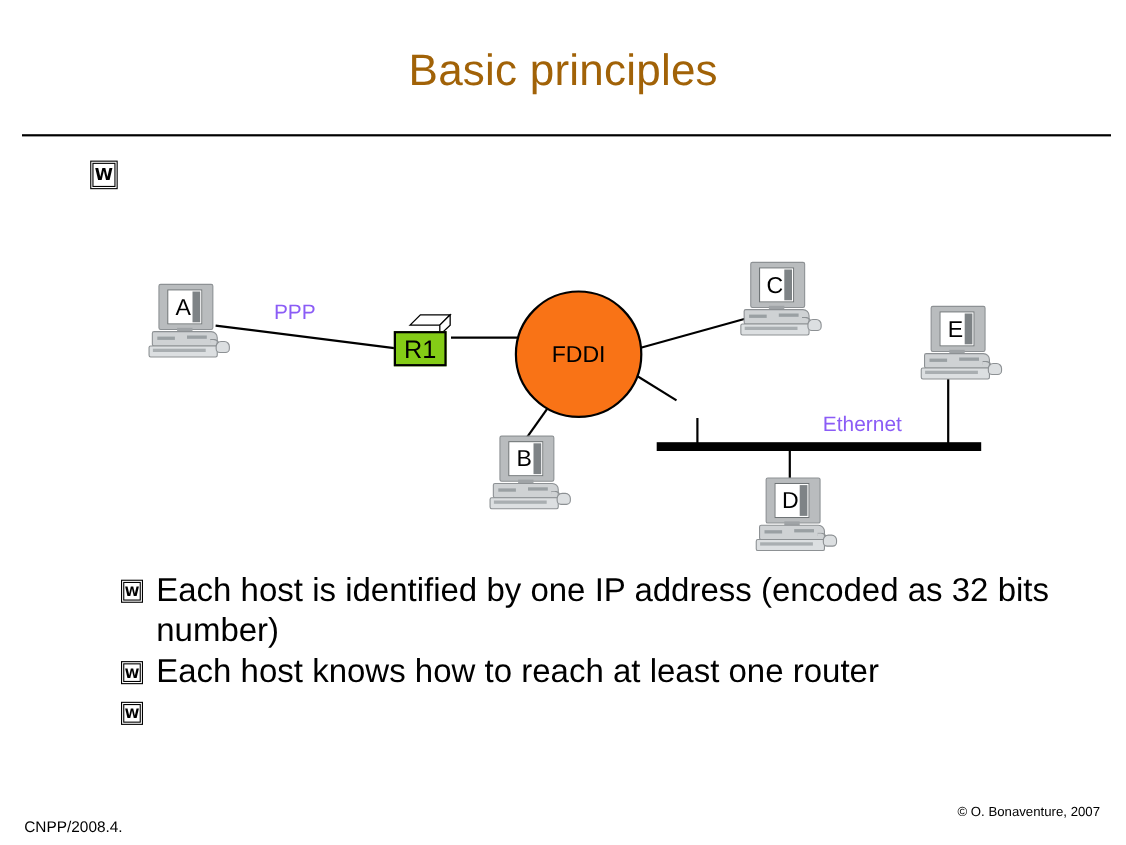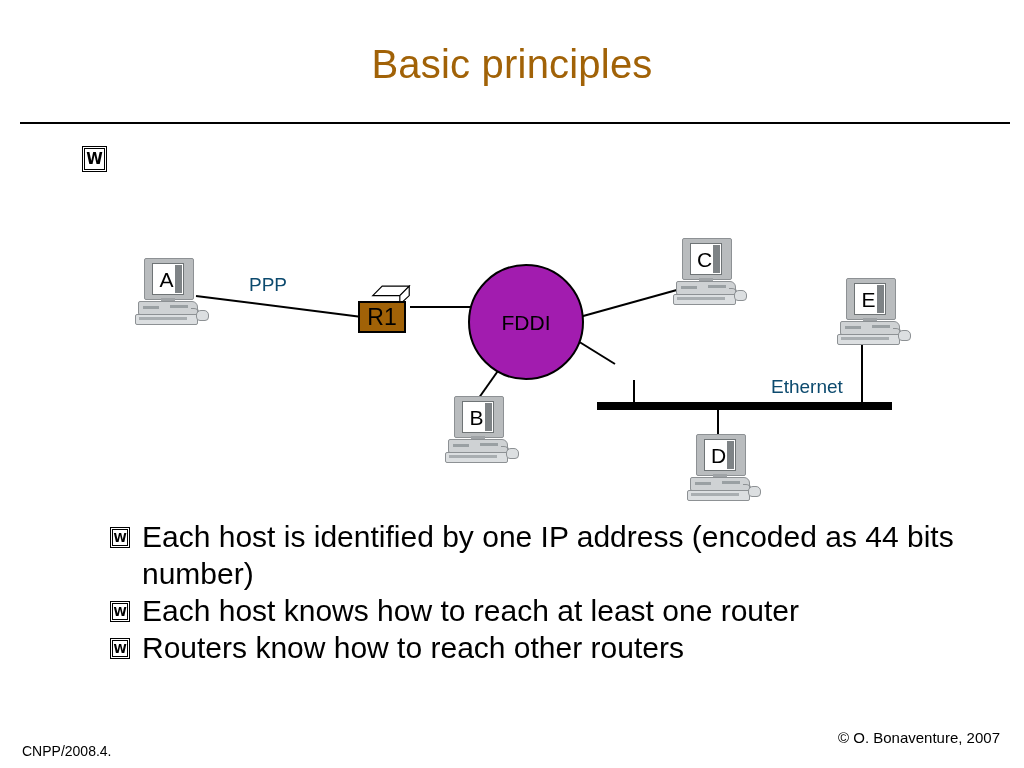--- a/index.html
+++ b/index.html
@@ -199,52 +199,52 @@
   }
   .router .r-top {
     position: absolute;
     left: 0; top: 0;
     width: 66px; height: 20px;
   }
   .router .r-front {
     position: absolute;
     left: 0; top: 16px;
     width: 48px; height: 32px;
-    background: #a16207;
+    background: #84cc16;
     border: 2px solid #000;
     box-sizing: border-box;
     display: flex;
     align-items: center;
     justify-content: center;
   }
   .router .r-label {
     font-size: 23px;
     line-height: 23px;
     color: #000;
   }
 
   .ring {
     position: absolute;
     border: 2px solid #000;
     border-radius: 50%;
-    background: #a21caf;
+    background: #f97316;
     display: flex;
     align-items: center;
     justify-content: center;
   }
   .ring .ring-label {
     font-size: 21px;
     line-height: 21px;
   }
 
   .net-label {
     position: absolute;
     font-size: 19px;
     line-height: 22px;
-    color: #0c4a6e;
+    color: #8b5cf6;
     white-space: nowrap;
   }
 
   .eth-bar {
     position: absolute;
     background: #000;
   }
 
   
   .bullet-list {
@@ -275,21 +275,21 @@
     position: absolute;
     left: 22px;
     top: 742px;
     font-size: 14px;
     line-height: 18px;
   }
   .footer-right {
     position: absolute;
     right: 24px;
     top: 729px;
-    font-size: 15px;
+    font-size: 12px;
     line-height: 18px;
     text-align: right;
   }
 </style>
 </head>
 <body>
 
 <div class="slide-title">Basic principles</div>
 <div class="title-rule"></div>
 
@@ -318,21 +318,21 @@
 
     <line x1="862" y1="342" x2="862" y2="406" stroke="#000" stroke-width="2"></line>
 
     <line x1="718" y1="406" x2="718" y2="436" stroke="#000" stroke-width="2"></line>
   </svg>
 
   <div class="eth-bar" style="left:597px; top:402px; width:295px; height:8px;"></div>
 
   <div class="net-label" style="left:249px; top:274px;">PPP</div>
 
-  <div class="net-label" style="left:748px; top:376px;margin-left:23px;">Ethernet</div>
+  <div class="net-label" style="left:748px; top:376px;">Ethernet</div>
 
   <div class="ring" style="left:468px; top:264px; width:112px; height:112px;">
     <span class="ring-label">FDDI</span>
   </div>
 
   <div class="router" style="left:358px; top:285px;">
     <svg class="r-top" viewBox="0 0 66 34" width="66" height="34">
       <polygon points="2,18 18,2 64,2 48,18" fill="#fff" stroke="#000" stroke-width="2"></polygon>
       <polygon points="48,18 64,2 64,18 48,33" fill="#fff" stroke="#000" stroke-width="2"></polygon>
     </svg>
@@ -419,35 +419,34 @@
 
 </div>
 
 <div class="bullet-list">
 
   <div class="bullet-row">
     <span class="wd-bullet">
       <span class="wd-inner"></span>
       <span class="wd-mark">W</span>
     </span>
-    <span class="b-text">Each host is identified by one IP address (encoded as 44 bits number)</span>
+    <span class="b-text">Each host is identified by one IP address (encoded as 32 bits number)</span>
   </div>
 
   <div class="bullet-row">
     <span class="wd-bullet">
       <span class="wd-inner"></span>
       <span class="wd-mark">W</span>
     </span>
     <span class="b-text">Each host knows how to reach at least one router</span>
   </div>
 
   <div class="bullet-row">
     <span class="wd-bullet">
       <span class="wd-inner"></span>
       <span class="wd-mark">W</span>
     </span>
-    <span class="b-text">Routers know how to reach other routers</span>
   </div>
 
 </div>
 
 <div class="footer-left">CNPP/2008.4.</div>
 <div class="footer-right">© O. Bonaventure,  2007</div>
 
 </body></html>

